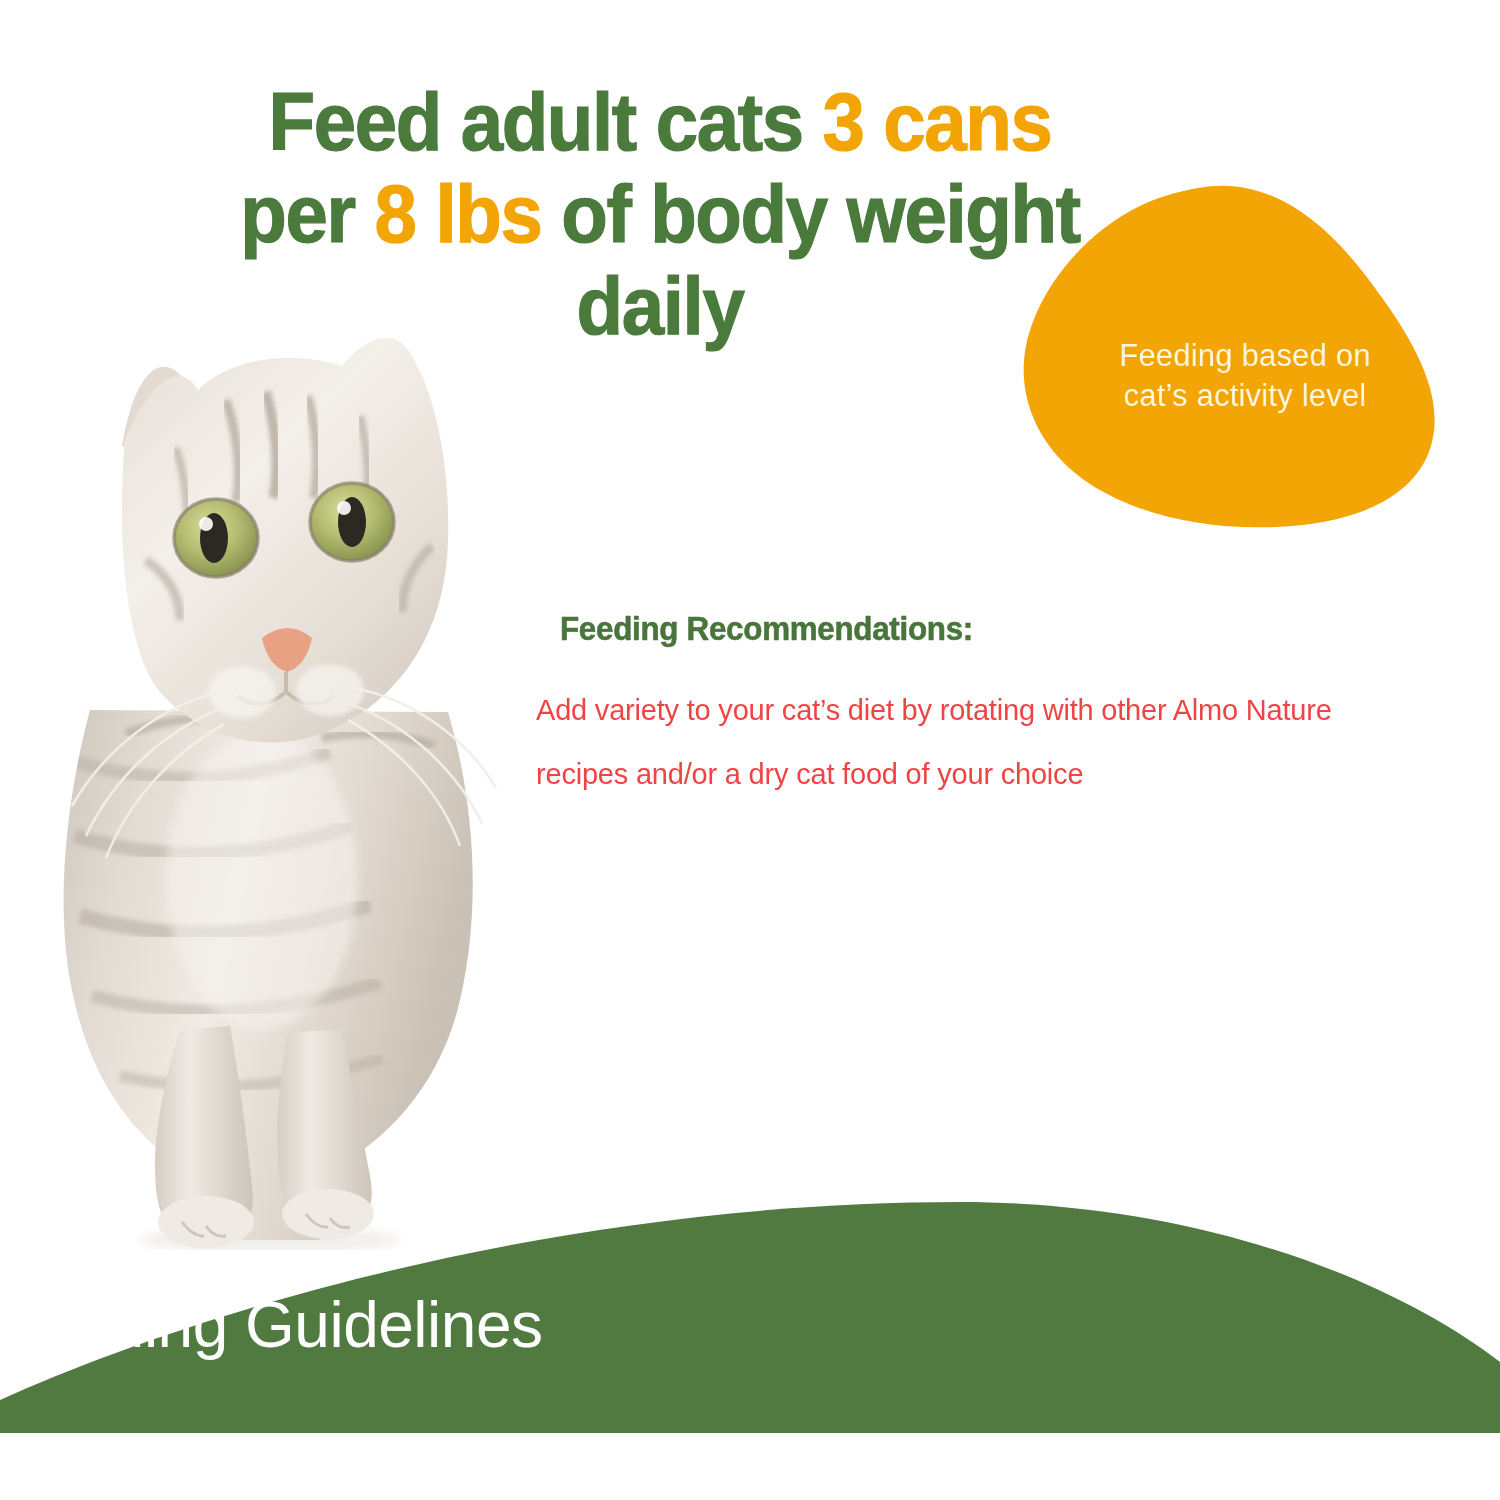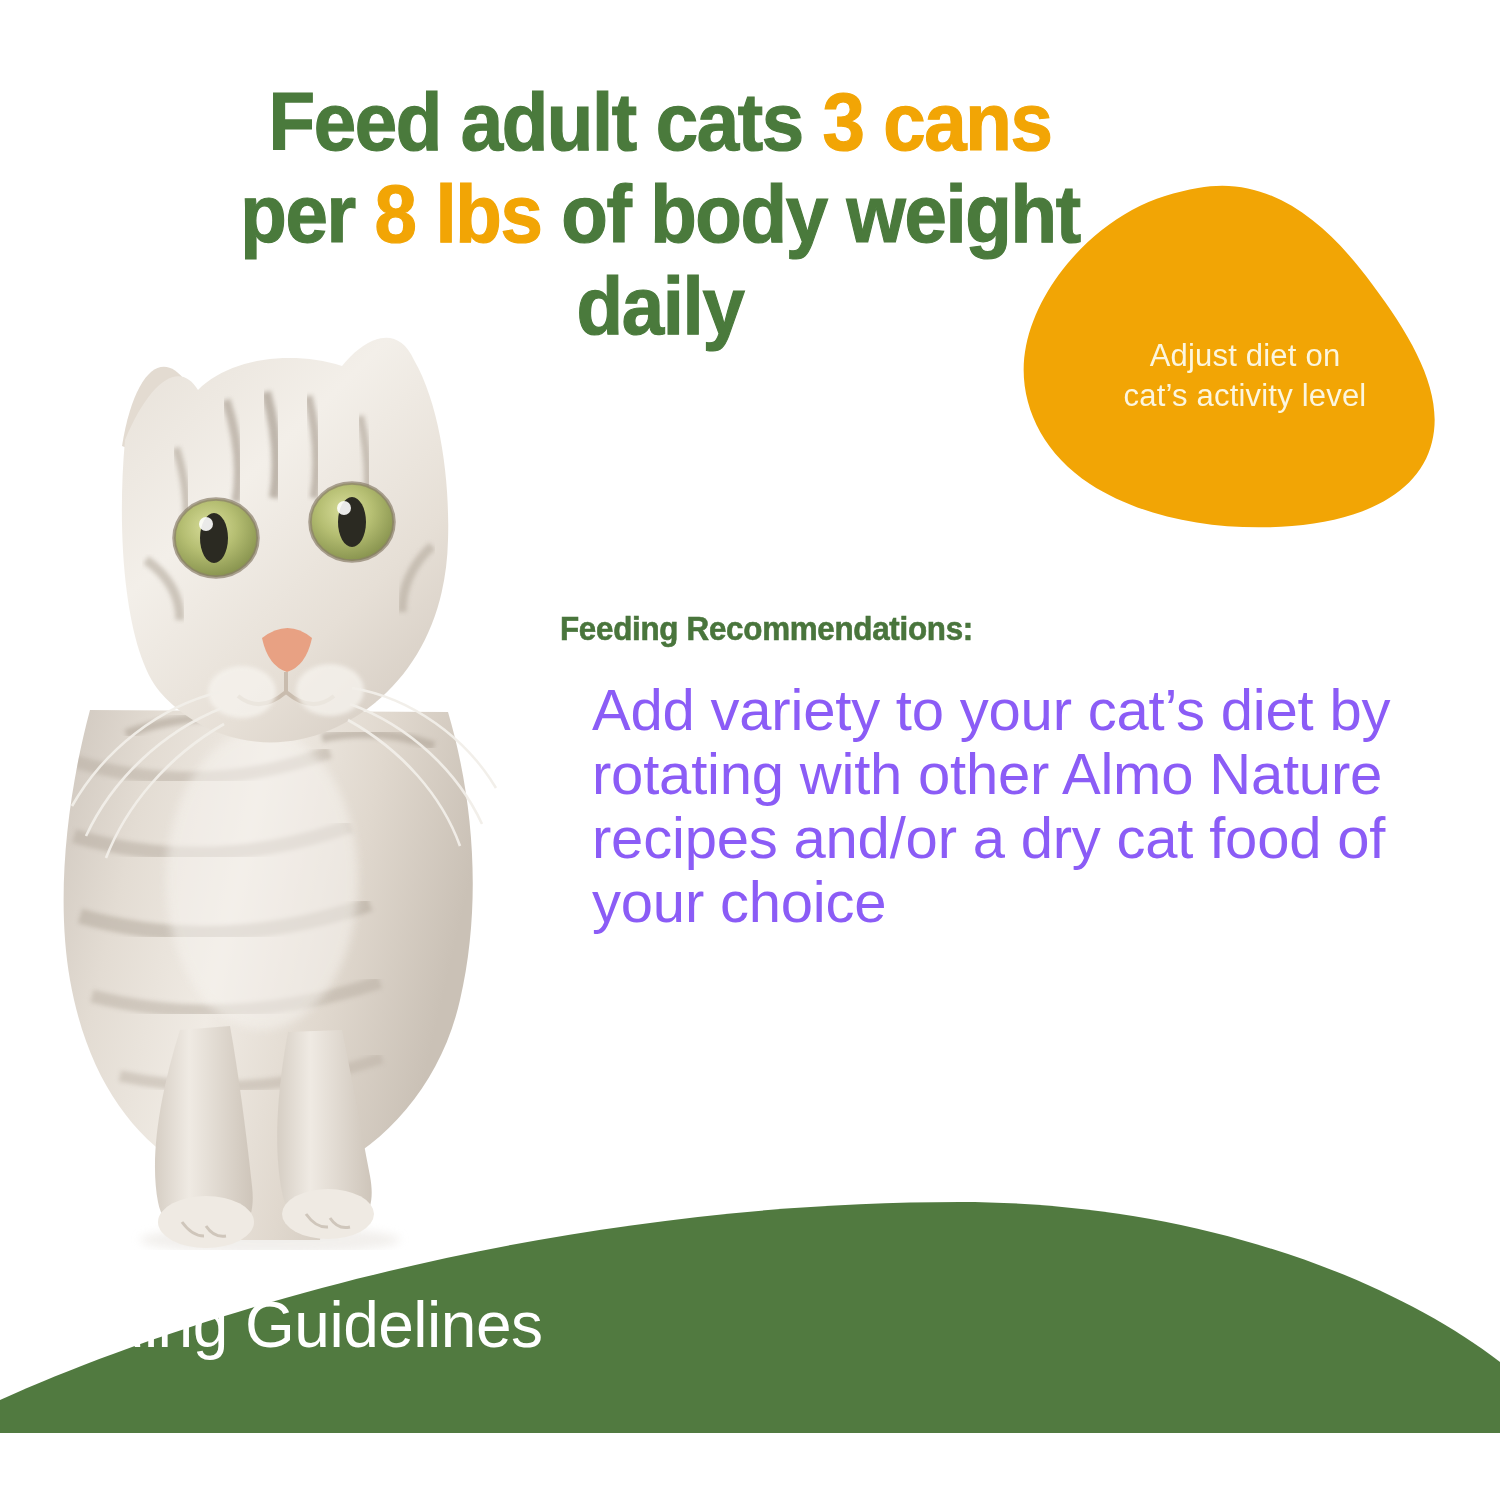--- a/index.html
+++ b/index.html
@@ -46,23 +46,23 @@
   
   .rec-label{
     position:absolute;left:560px;top:610px;
     font-size:33px;font-weight:700;color:#49753C;
     letter-spacing:-0.3px;
     transform:scaleX(0.95);transform-origin:left top;
     -webkit-text-stroke:0.6px #49753C;
     z-index:6;
   }
   .rec-body{
-    position:absolute;left:592px;top:678px;width:860px;
-    font-size:58px;line-height:64px;
-    color:#8b5cf6;font-weight:400;
+    position:absolute;left:536px;top:678px;width:860px;
+    font-size:29px;line-height:64px;
+    color:#ef4444;font-weight:400;
     letter-spacing:-0.2px;
     z-index:6;
   }
 
   
   .footer-wrap{position:absolute;left:0;top:1150px;width:1500px;height:350px;z-index:3;}
   .footer-title{
     position:absolute;left:0;top:1288px;width:1500px;
     text-align:left;
     color:#ffffff;
@@ -227,21 +227,21 @@
                C248 -6 306 44 350 104
                C392 160 422 214 410 262
                C398 312 344 340 270 346
                C196 352 120 338 68 304
                C16 270 -6 216 4 166
                C16 108 62 56 110 30
                C132 18 154 12 176 8 Z" fill="#F2A505"></path>
     </svg>
   </div>
   <div class="blob-text">
-    <div>Adjust diet on</div>
+    <div>Feeding based on</div>
     <div>cat’s activity level</div>
   </div>
 
   <div class="rec-label">Feeding Recommendations:</div>
   <div class="rec-body">Add variety to your cat’s diet by rotating with other Almo Nature recipes and/or a dry cat food of your choice</div>
 
   <div class="footer-wrap">
     <svg viewBox="0 0 1500 350" width="1500" height="350" preserveAspectRatio="none" aria-hidden="true">
       <path d="M0 250
                C200 160 560 52 960 52

